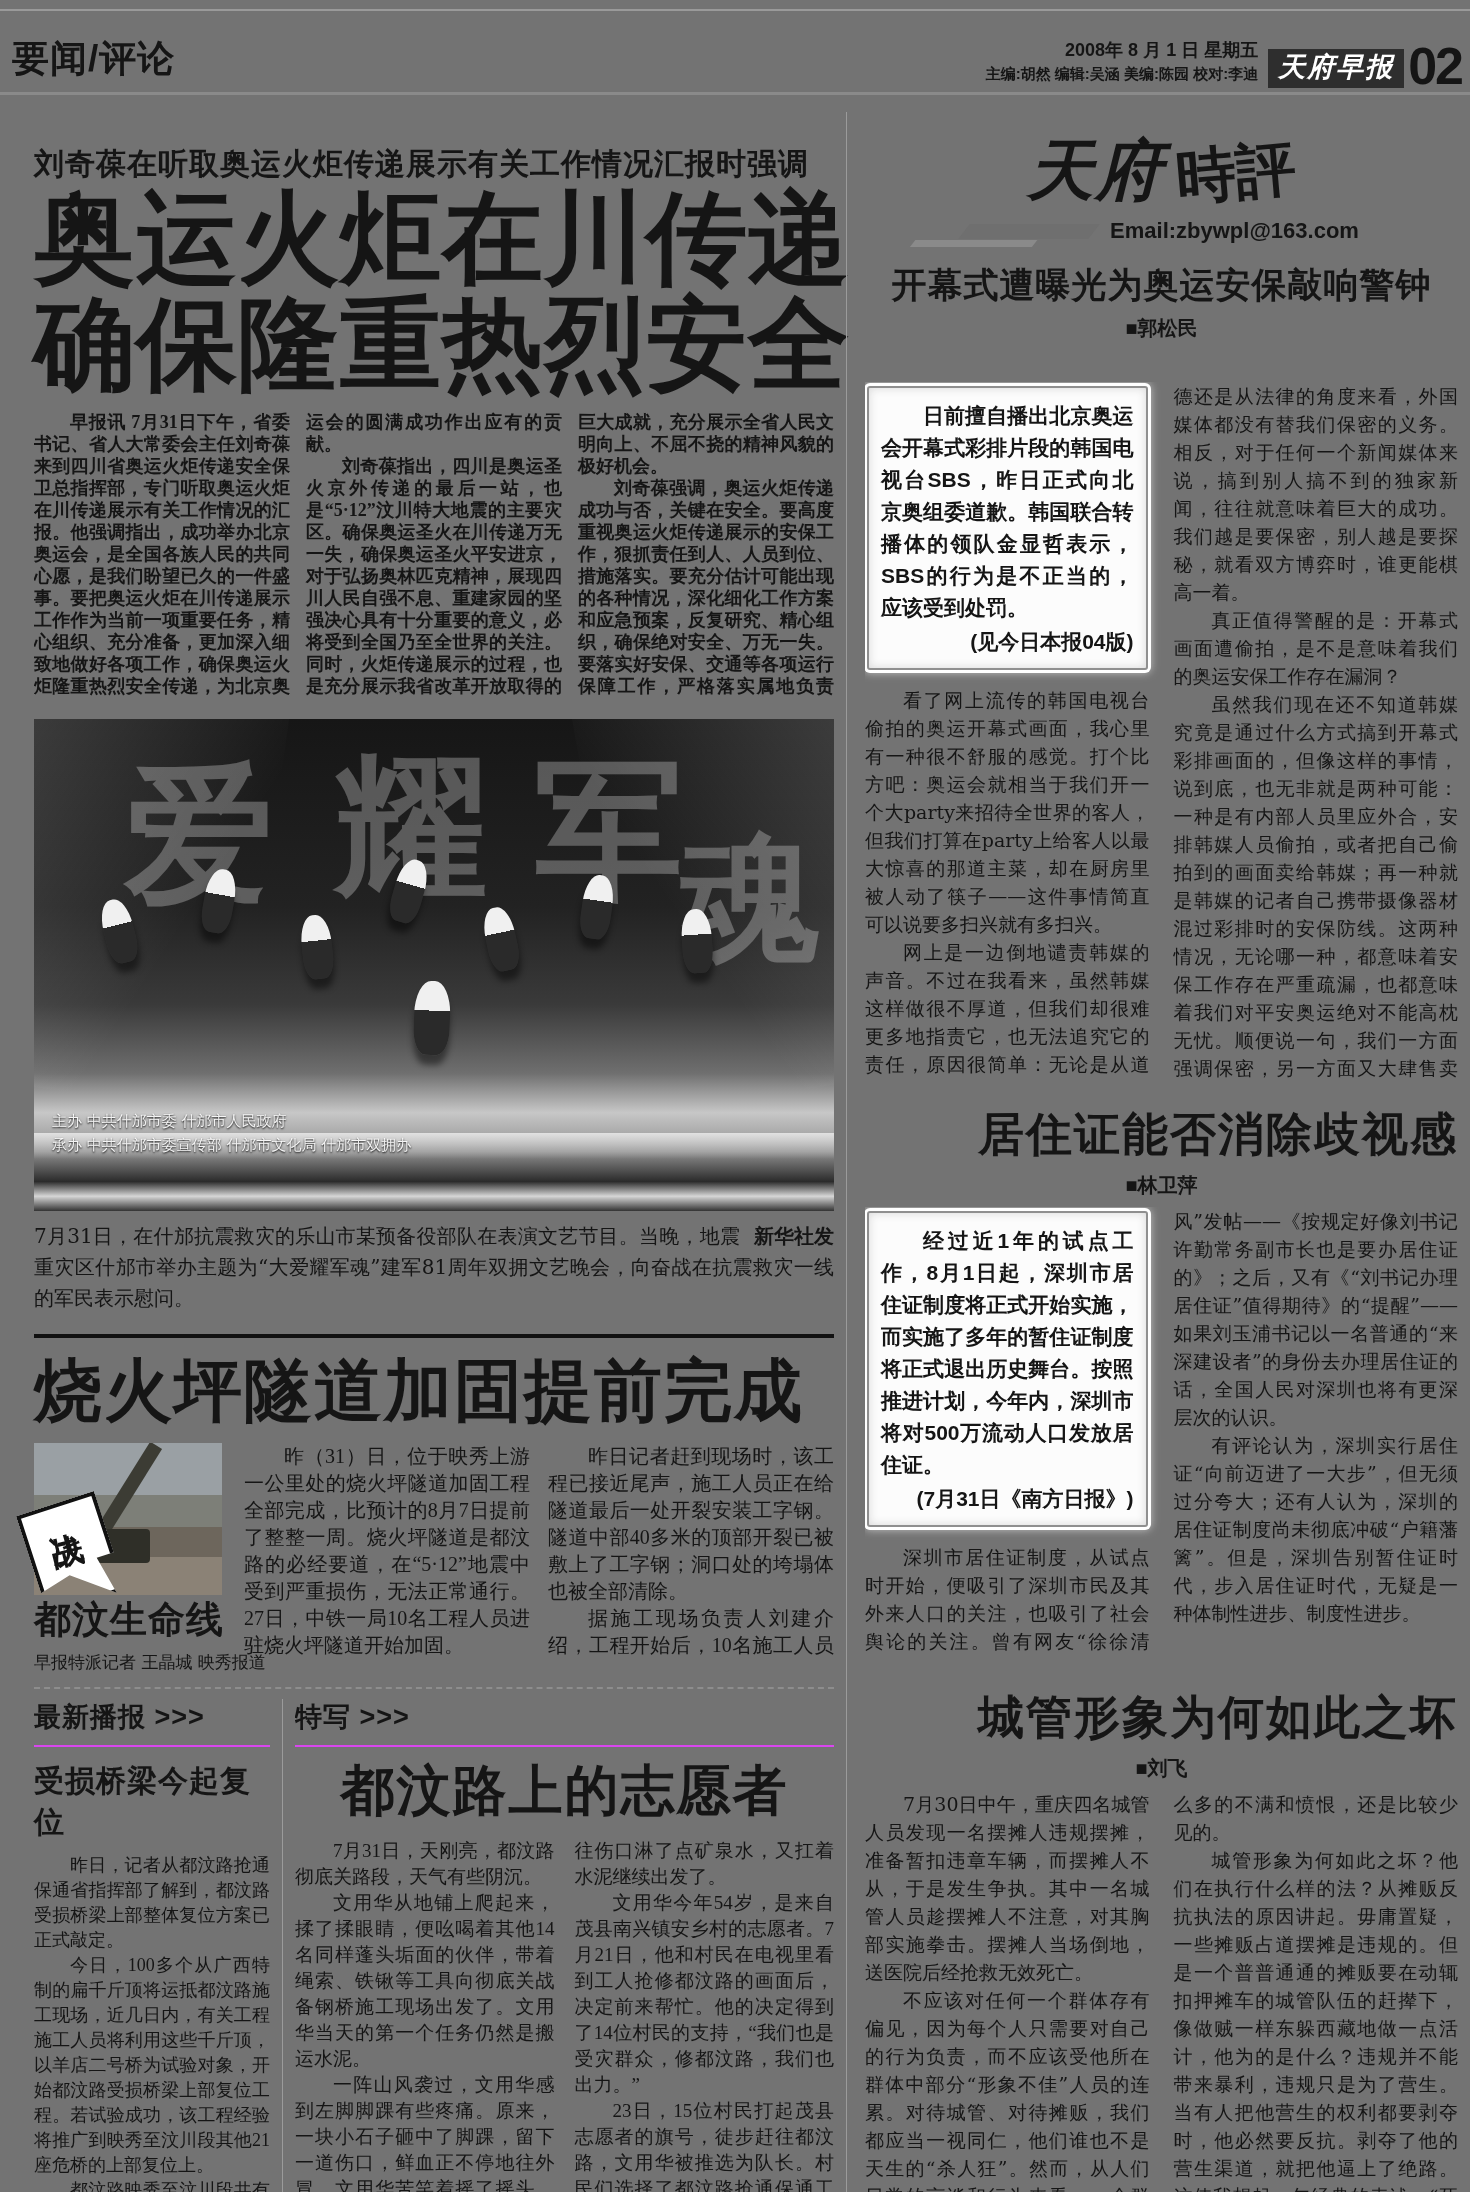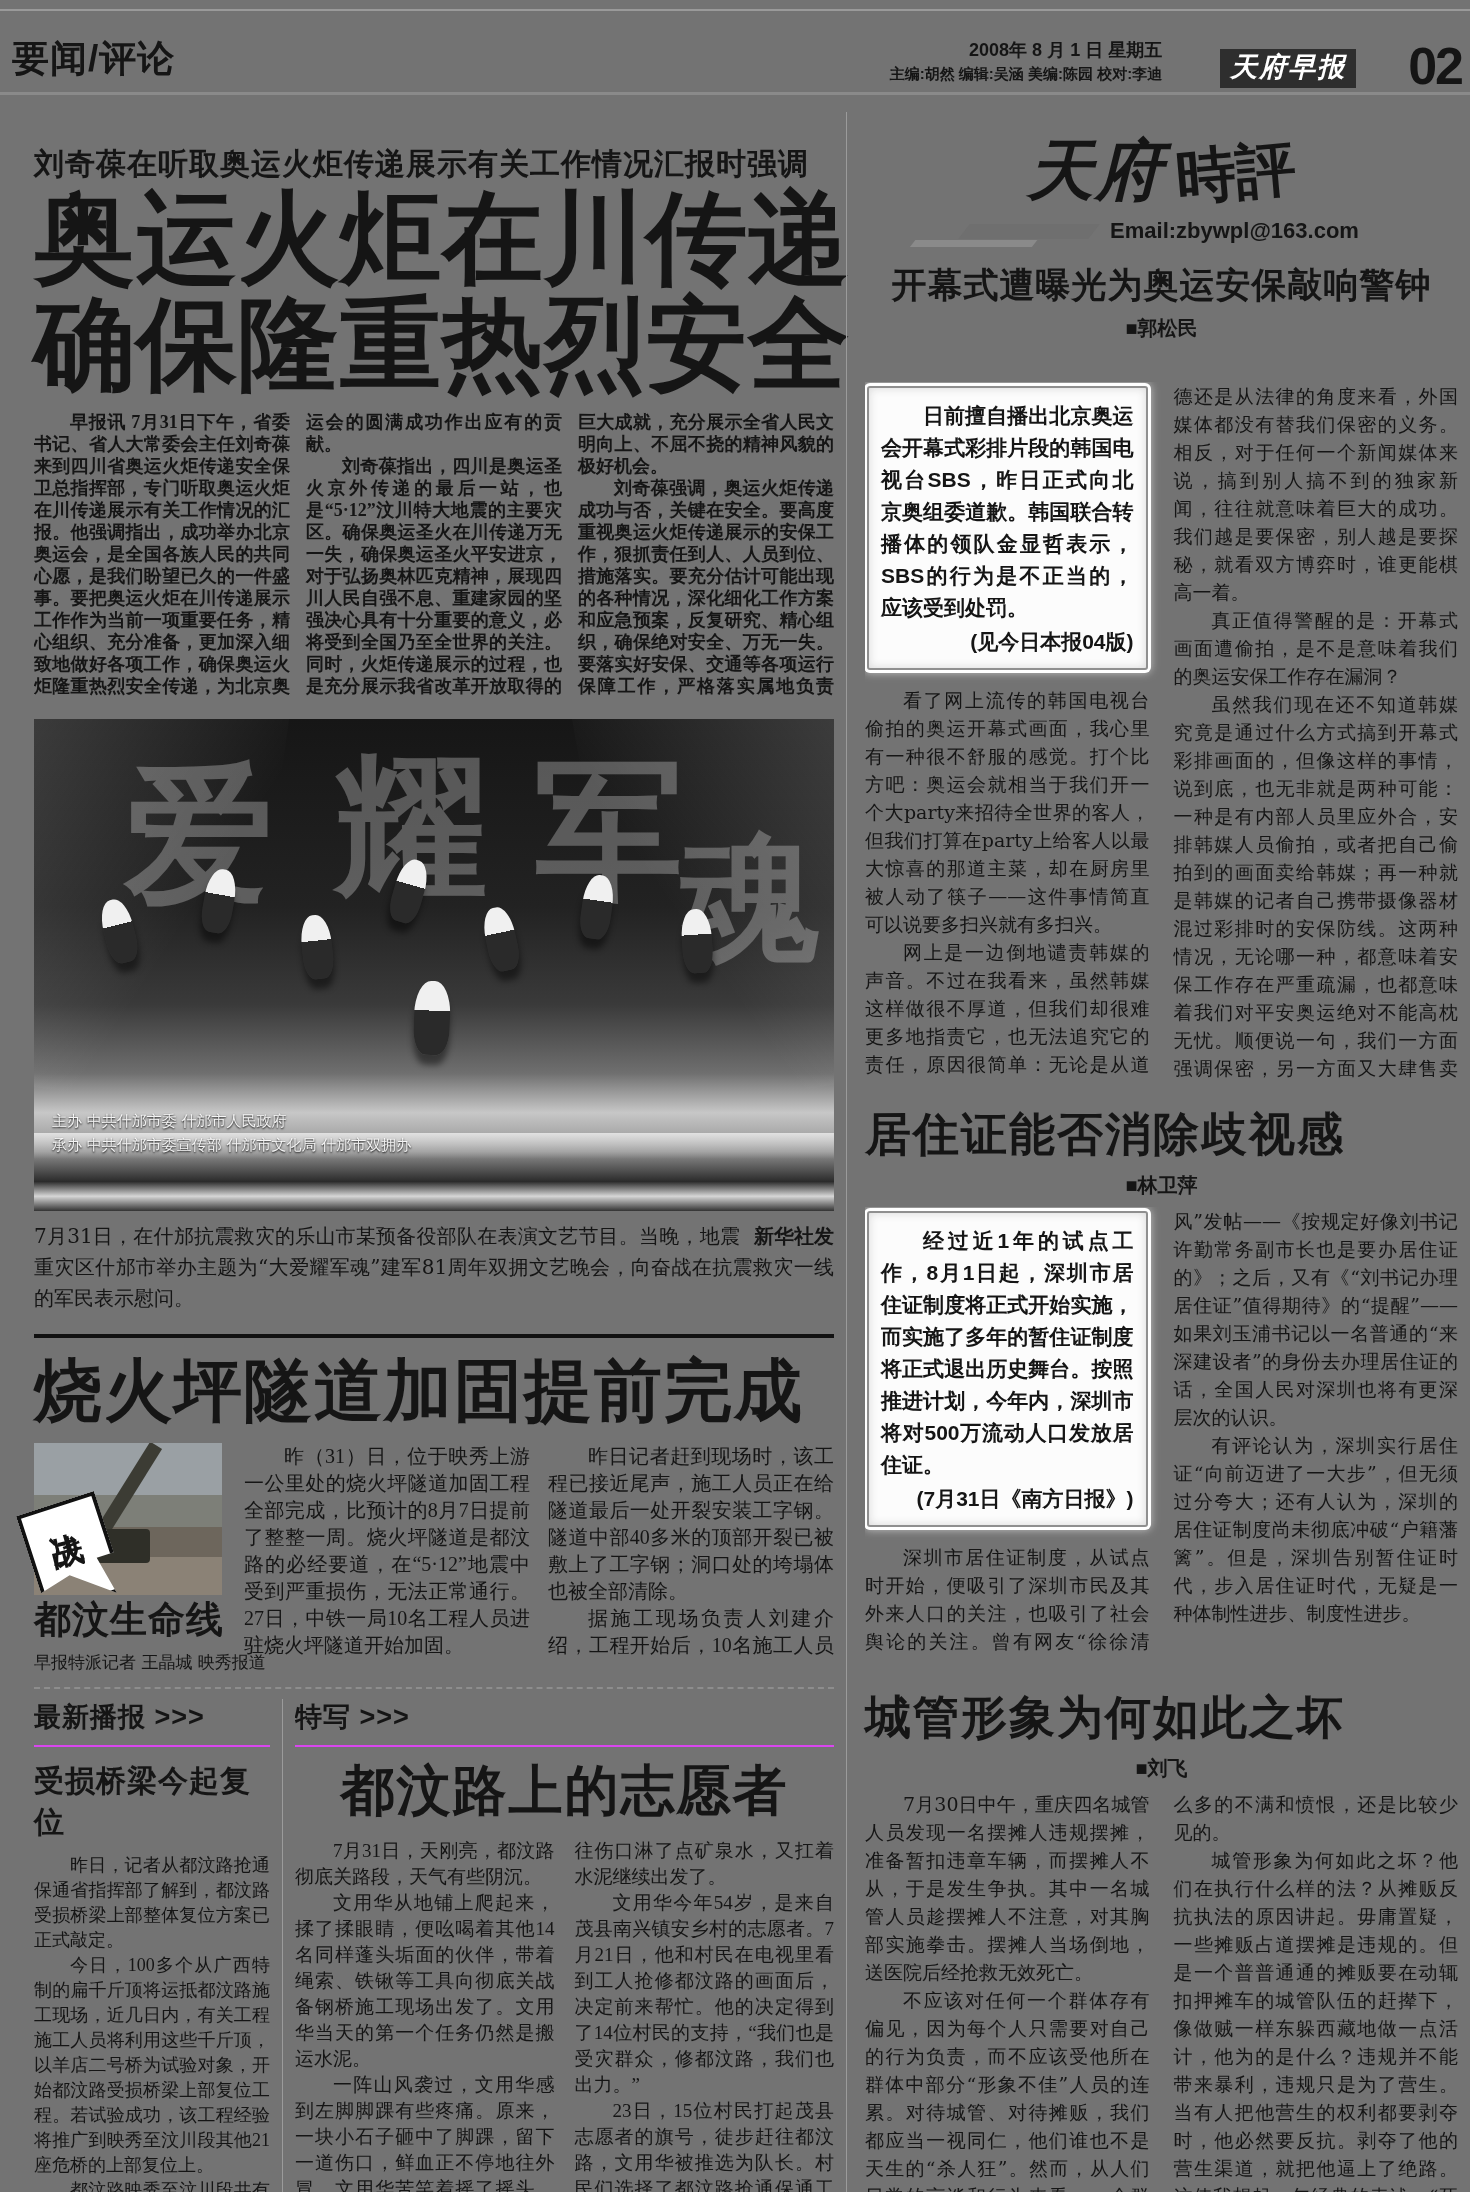--- a/index.html
+++ b/index.html
@@ -6,21 +6,21 @@
   .page{width:1470px;height:2192px;background:#737373;position:relative;overflow:hidden;
         font-family:"Liberation Serif",serif;color:#151515;}
   .sans{font-family:"Liberation Sans",sans-serif;}
 
   
   .topbar{height:100px;position:relative;}
   .topbar .ruleA{position:absolute;left:0;right:0;top:9px;height:2px;background:#9a9a9a;}
   .topbar .ruleB{position:absolute;left:0;right:0;top:92px;height:3px;background:#8a8a8a;}
   .topbar-row{position:absolute;left:12px;right:8px;top:22px;height:66px;display:flex;align-items:flex-end;justify-content:space-between;}
   .section-label{font-size:37px;font-weight:900;letter-spacing:1px;padding-bottom:4px;}
-  .topbar-right{display:flex;align-items:flex-end;gap:48px;}
+  .topbar-right{display:flex;align-items:flex-end;}
   .issue-meta{text-align:right;margin-right:10px;padding-bottom:4px;}
   .issue-date{font-size:18px;font-weight:bold;}
   .issue-staff{font-size:15px;font-weight:bold;margin-top:3px;}
   .masthead{background:#2e2e2e;color:#fff;font-size:27px;font-weight:900;font-style:italic;
             padding:5px 10px 7px;letter-spacing:2px;line-height:1;}
   .pagenum{font-size:52px;font-weight:900;line-height:.82;margin-left:4px;letter-spacing:-2px;}
 
   
   .content{display:flex;height:2092px;}
   .left-region{width:846px;box-sizing:border-box;padding:0 12px 0 34px;}
@@ -90,21 +90,21 @@
 
   
   .sp-logo{margin:18px 0 4px;text-align:center;}
   .sp-tf{font-size:66px;font-weight:900;font-style:italic;font-family:"Liberation Sans",sans-serif;letter-spacing:2px;}
   .sp-sp{font-size:60px;font-weight:bold;font-family:"DejaVu Serif",serif;display:inline-block;transform:rotate(-5deg);margin-left:8px;}
   .sp-swoosh-row{display:flex;align-items:center;justify-content:center;margin-top:2px;}
   .sp-swoosh{width:130px;height:15px;background:#6f6f6f;transform:skewX(-38deg);margin-right:16px;
              box-shadow:-46px 12px 0 -4px #8a8a8a;}
   .sp-email{font-size:22px;font-weight:900;font-family:"Liberation Sans",sans-serif;}
   .sp-title1{font-size:35px;font-weight:900;text-align:center;letter-spacing:1px;margin-top:18px;white-space:nowrap;}
-  .sp-title2{font-size:46px;font-weight:900;text-align:left;letter-spacing:2px;margin-top:16px;white-space:nowrap;}
+  .sp-title2{font-size:46px;font-weight:900;text-align:right;letter-spacing:2px;margin-top:16px;white-space:nowrap;}
   .sp-author{font-size:20px;font-weight:bold;text-align:center;margin:6px 0 8px;font-family:"Liberation Sans",sans-serif;}
   .essay{columns:2;column-gap:24px;column-fill:auto;overflow:hidden;}
   .essay p{margin:0;font-size:19px;line-height:28px;text-align:justify;text-indent:2em;font-family:"DejaVu Serif",serif;}
   .tornbox{break-inside:avoid;background:#fcfcfc;border:2px solid #8f8f8f;border-radius:3px;
            box-shadow:0 0 0 3px #fff,0 0 9px 3px #c2c2c2, inset 0 0 10px #d8d8d8;
            padding:12px 12px 10px;margin:4px 2px 16px;}
   .tornbox p{font-family:"Liberation Sans",sans-serif;font-weight:bold;font-size:21px;line-height:32px;
              text-indent:2em;text-align:justify;margin:0;}
   .tornbox .boxsrc{text-align:right;text-indent:0;margin-top:2px;}
   .h730{height:706px;margin-top:40px;} .h470{height:464px;} .h480{height:470px;}

